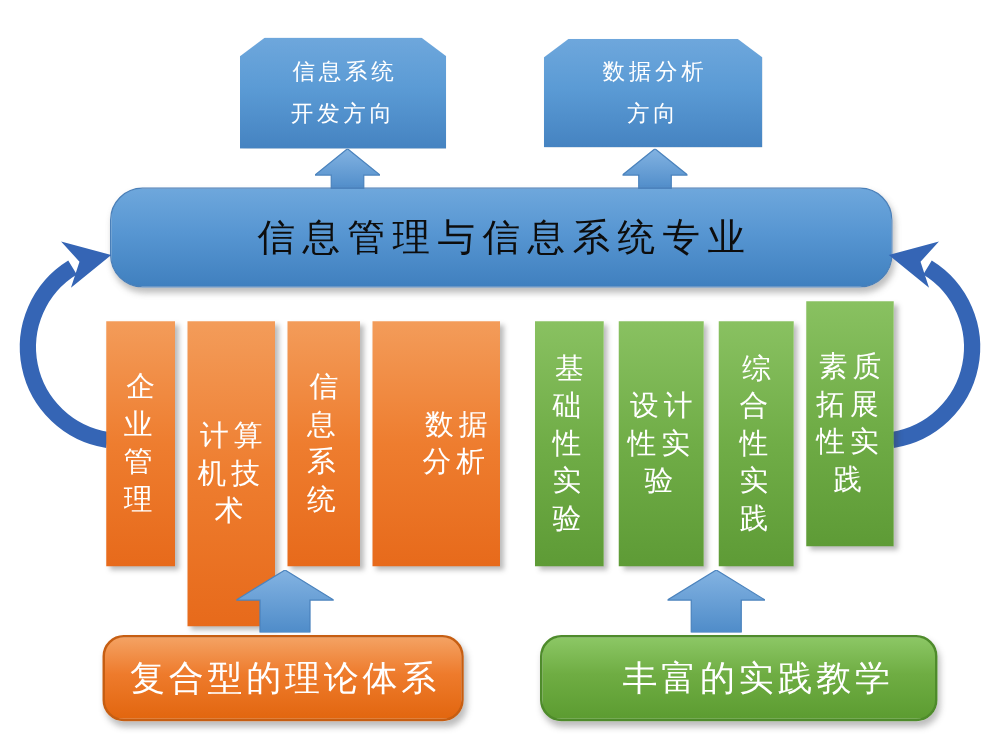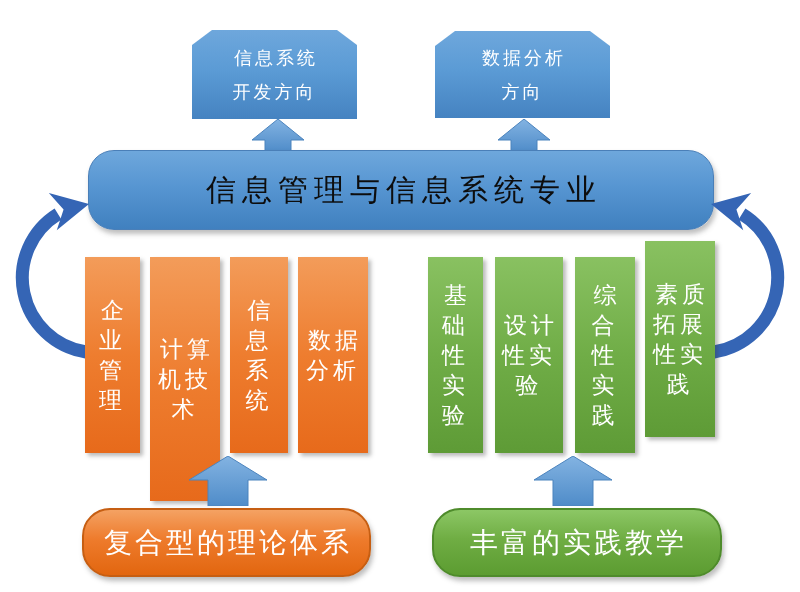--- a/index.html
+++ b/index.html
@@ -29,27 +29,27 @@
   .pillar{
     display:flex;align-items:center;justify-content:center;text-align:center;
     color:#ffffff;font-size:23px;line-height:30px;letter-spacing:4px;text-indent:4px;
     white-space:pre-line;
     box-shadow:3px 3px 4px rgba(60,60,60,.35);
   }
   .pillar.orange{background:linear-gradient(180deg,#F39C5A 0%,#EE7D2F 50%,#E76A1B 100%);}
   .pillar.green{background:linear-gradient(180deg,#89C161 0%,#70AD47 50%,#5E9B36 100%);}
   
   .footer-box{
-    border-radius:28px;
+    border-radius:17px;
     display:flex;align-items:center;justify-content:center;
     color:#ffffff;font-size:28px;letter-spacing:3px;text-indent:3px;
     box-shadow:2px 4px 5px rgba(90,90,90,.4);
   }
   .footer-box.orange{background:linear-gradient(180deg,#F4A263 0%,#EE7B2C 45%,#E2660F 100%);border:2px solid #C65E12;}
-  .footer-box.green{background:linear-gradient(180deg,#8CC765 0%,#6FAD43 45%,#5C9C31 100%);border:2px solid #4E8B2B;}
+  .footer-box.green{background:linear-gradient(180deg,#8CC765 0%,#6FAD43 45%,#5C9C31 100%);border:2px solid #4E8B2B;padding-left:28px;}
   svg{display:block;}
 </style>
 </head>
 <body>
 
 <div class="canvas">
 
   <div class="abs snip-box" style="left:192px;top:30px;width:165px;height:89px;">
     <span>信息系统
 开发方向</span>
@@ -93,21 +93,21 @@
     <span>计算
 机技
 术</span>
   </div>
   <div class="abs pillar orange" style="left:230px;top:257px;width:58px;height:196px;">
     <span>信
 息
 系
 统</span>
   </div>
-  <div class="abs pillar orange" style="left:298px;top:257px;width:70px;height:196px;">
+  <div class="abs pillar orange" style="left:298px;top:257px;width:70px;height:196px;padding-left:32px;">
     <span>数据
 分析</span>
   </div>
 
   <div class="abs pillar green" style="left:428px;top:257px;width:55px;height:196px;">
     <span>基
 础
 性
 实
 验</span>

